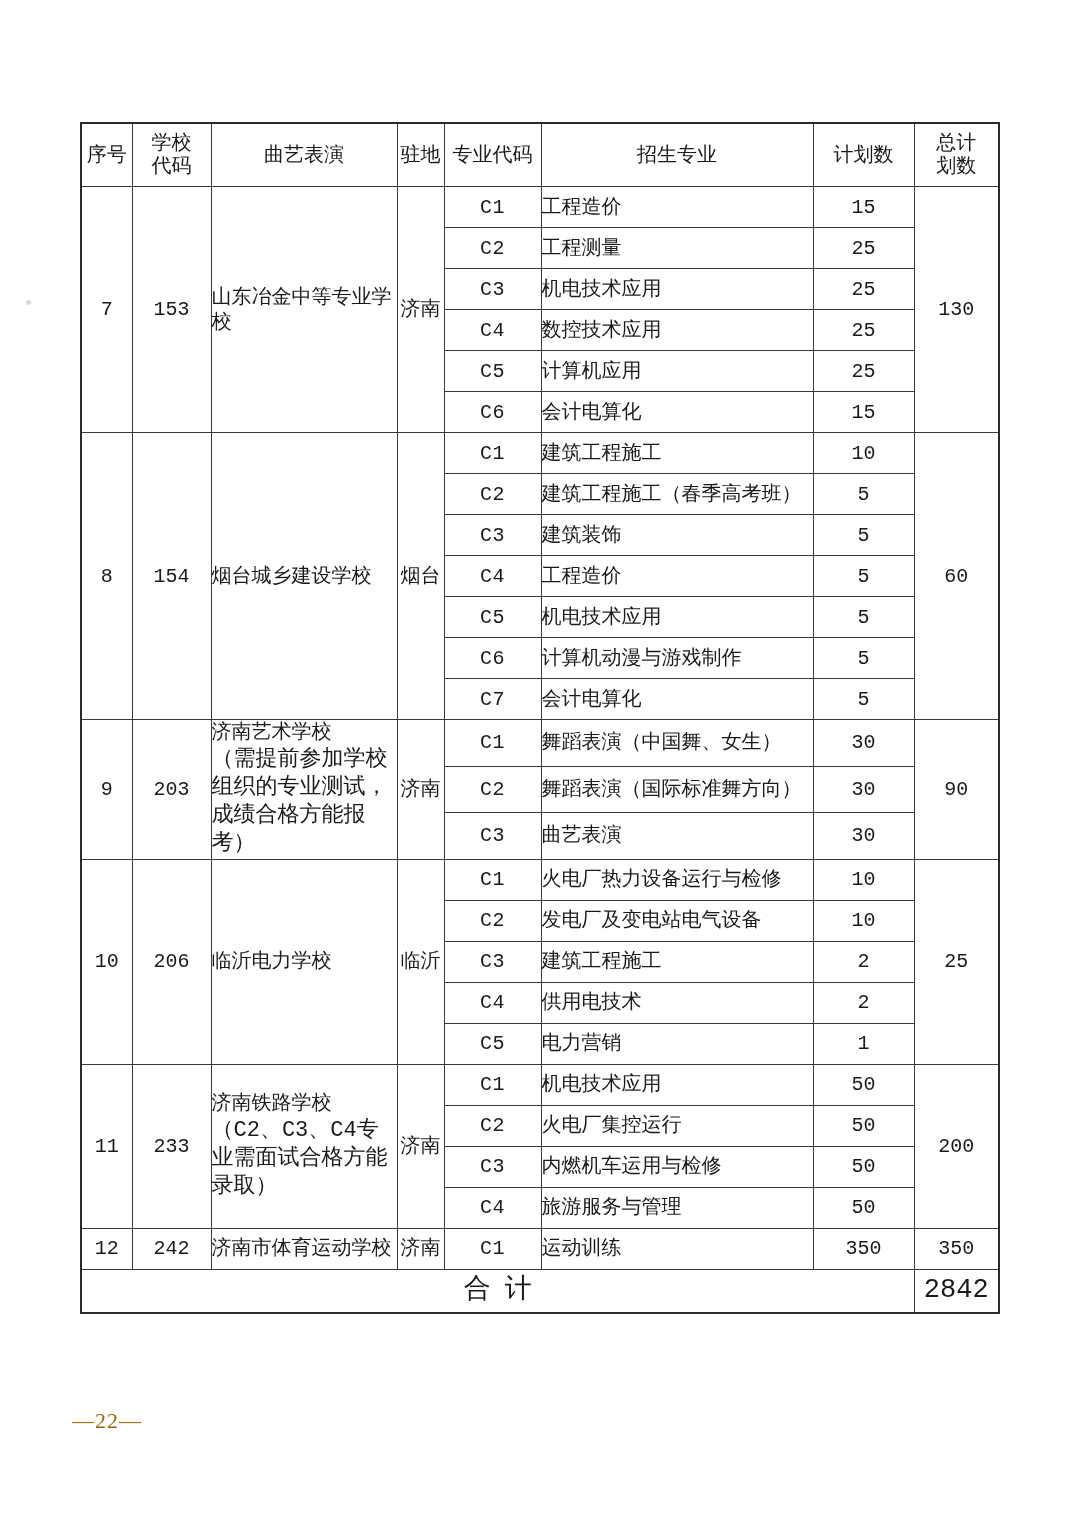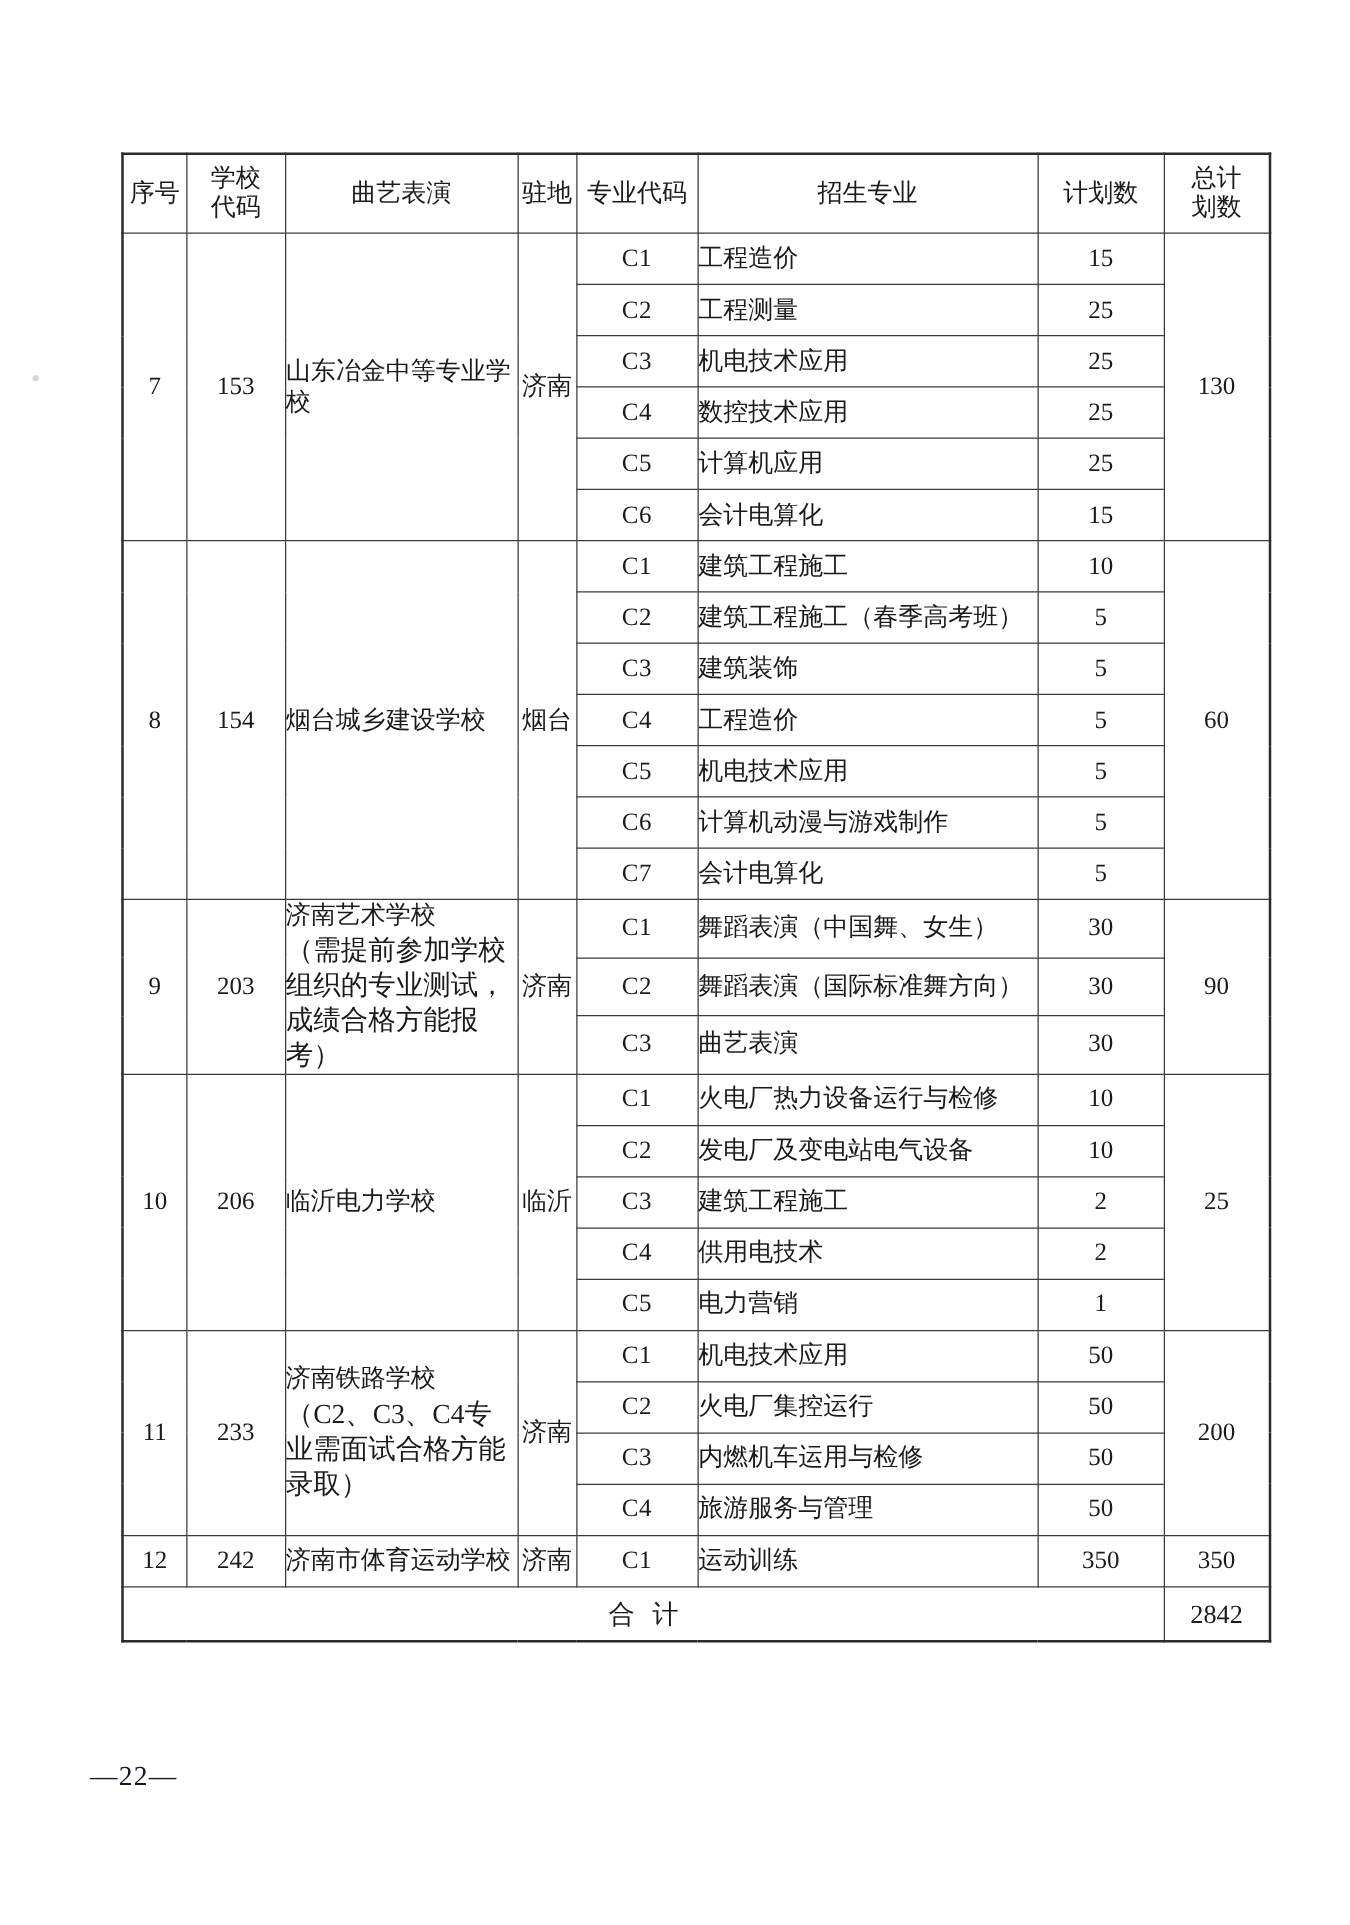--- a/index.html
+++ b/index.html
@@ -22,23 +22,24 @@
     left: 26px;
     top: 300px;
     width: 5px;
     height: 5px;
     background: #d8d8d8;
     border-radius: 50%;
   }
 
   .page-table-wrap {
     position: absolute;
-    left: 97px;
+    left: 80px;
     top: 122px;
     width: 866px;
+    font-family: Liberation Mono, monospace;
   }
 
   table.plan-table {
     border-collapse: collapse;
     table-layout: fixed;
     width: 918px;
     border: 2.5px solid #2b2b2b;
   }
   table.plan-table td,
   table.plan-table th {
@@ -104,34 +105,34 @@
     font-size: 20px;
     margin-left: 37px;
   }
 
   tr.body-row td { height: 40px; }
 
   tr.total-row td {
     height: 42px;
     text-align: center;
     vertical-align: middle;
-    font-size: 21px;
+    font-size: 27px;
   }
   .total-label {
     letter-spacing: 14px;
     padding-left: 14px;
   }
 
   .page-footer {
     position: absolute;
     left: 72px;
     top: 1408px;
     font-size: 22px;
     letter-spacing: 1px;
-    color: #0f172a;
+    color: #a16207;
     font-family: "Liberation Serif", "DejaVu Serif", serif;
     text-align: center;
   }
 </style>
 </head>
 <body>
 
 <div class="speckle"></div>
 
 <div class="page-table-wrap">

